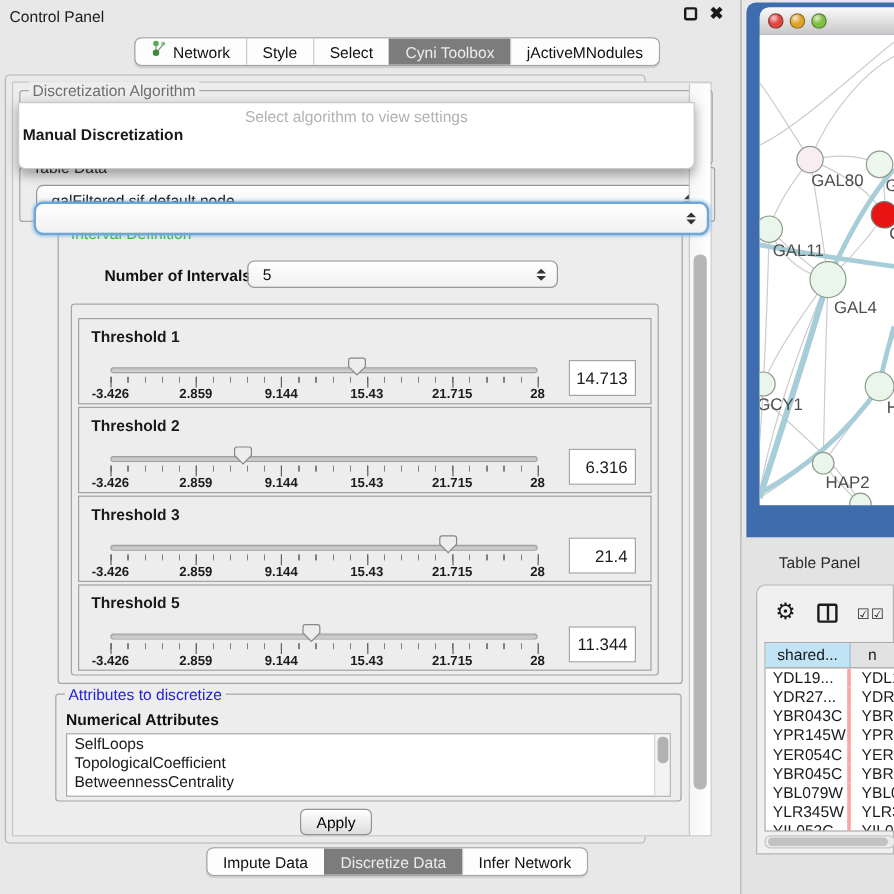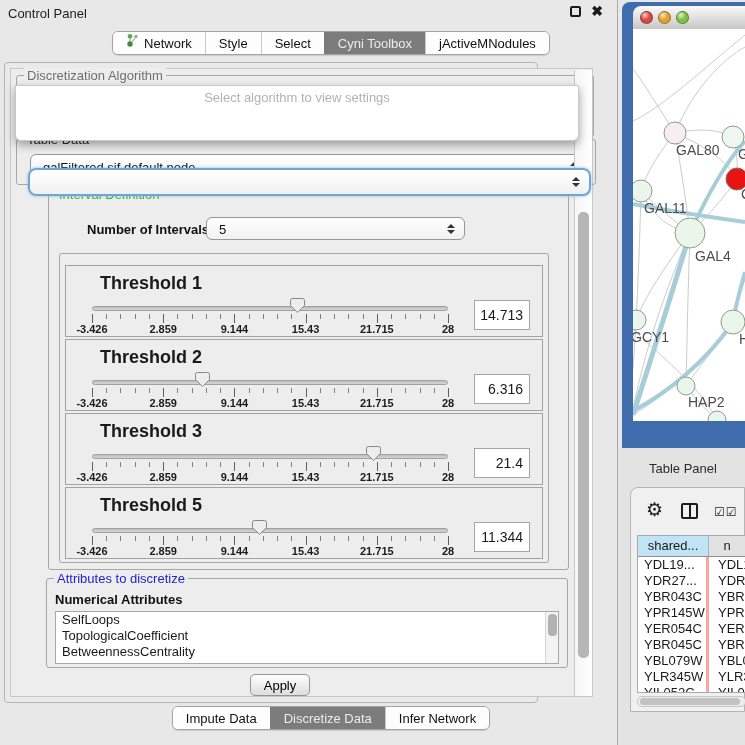--- a/index.html
+++ b/index.html
@@ -58,21 +58,21 @@
   #algo-popup { position:absolute; left:4px; top:16px; width:564px; height:56px; z-index:50;
     background:#ffffff; border:1px solid #c9c9c9; border-radius:0 0 6px 6px;
     box-shadow:0 4px 10px rgba(0,0,0,.35); }
   #algo-popup .hint { text-align:center; color:#b2b2b2; font-size:13px; padding-top:4px; }
   #algo-popup .opt  { font-size:13px; padding-left:3px; line-height:16px; }
   #algo-popup .opt.first { font-weight:bold; }
 
   
   .th-panel { position:relative; width:478px; height:72px; margin-bottom:2px;
     border:1px solid #a2a2a2; background:#ededed; }
-  .th-label { position:absolute; left:10px; top:7px; font-weight:bold; font-size:18px;margin-left:24px; }
+  .th-label { position:absolute; left:10px; top:7px; font-weight:bold; font-size:13px; }
   .track { position:absolute; left:26px; top:40px; width:356px; height:5px; border-radius:3px;
     background:linear-gradient(#bcbcbc,#d6d6d6); border:1px solid #a0a0a0; }
   .minor-ticks { position:absolute; left:26px; top:48px; width:357px; height:5px;
     background:repeating-linear-gradient(to right,#808080 0 1px,transparent 1px 14.24px); }
   .major-tick { position:absolute; top:48px; width:1px; height:9px; background:#606060; }
   .tick-lab { position:absolute; top:57px; transform:translateX(-50%); font-size:11px;
     font-weight:bold; color:#1c1c1c; white-space:nowrap; }
   .thumb { position:absolute; top:31px; width:17px; height:17px; }
   .value-box { position:absolute; left:408px; top:34px; width:56px; height:30px;
     background:#ffffff; border:1px solid #a5a5a5; font-size:14px; text-align:right;
@@ -184,20 +184,21 @@
         </div>
         <div class="combo" id="algo-combo">
           <span class="spin">
               <i class="up"></i>
               <i class="dn"></i>
             </span>
         </div>
 
         <div id="algo-popup">
           <div class="hint">Select algorithm to view settings</div>
+          <div class="opt first">Manual Discretization</div>
         </div>
 
         <div class="fieldset" style="left:5px; top:70px; width:580px; height:46px;">
           <span class="legend dark">Table Data</span>
           <div class="combo" style="left:13px; top:14px; width:558px; height:25px;">
             <span class="val">galFiltered.sif default node</span>
             <span class="spin">
                 <i class="up"></i>
                 <i class="dn"></i>
               </span>

